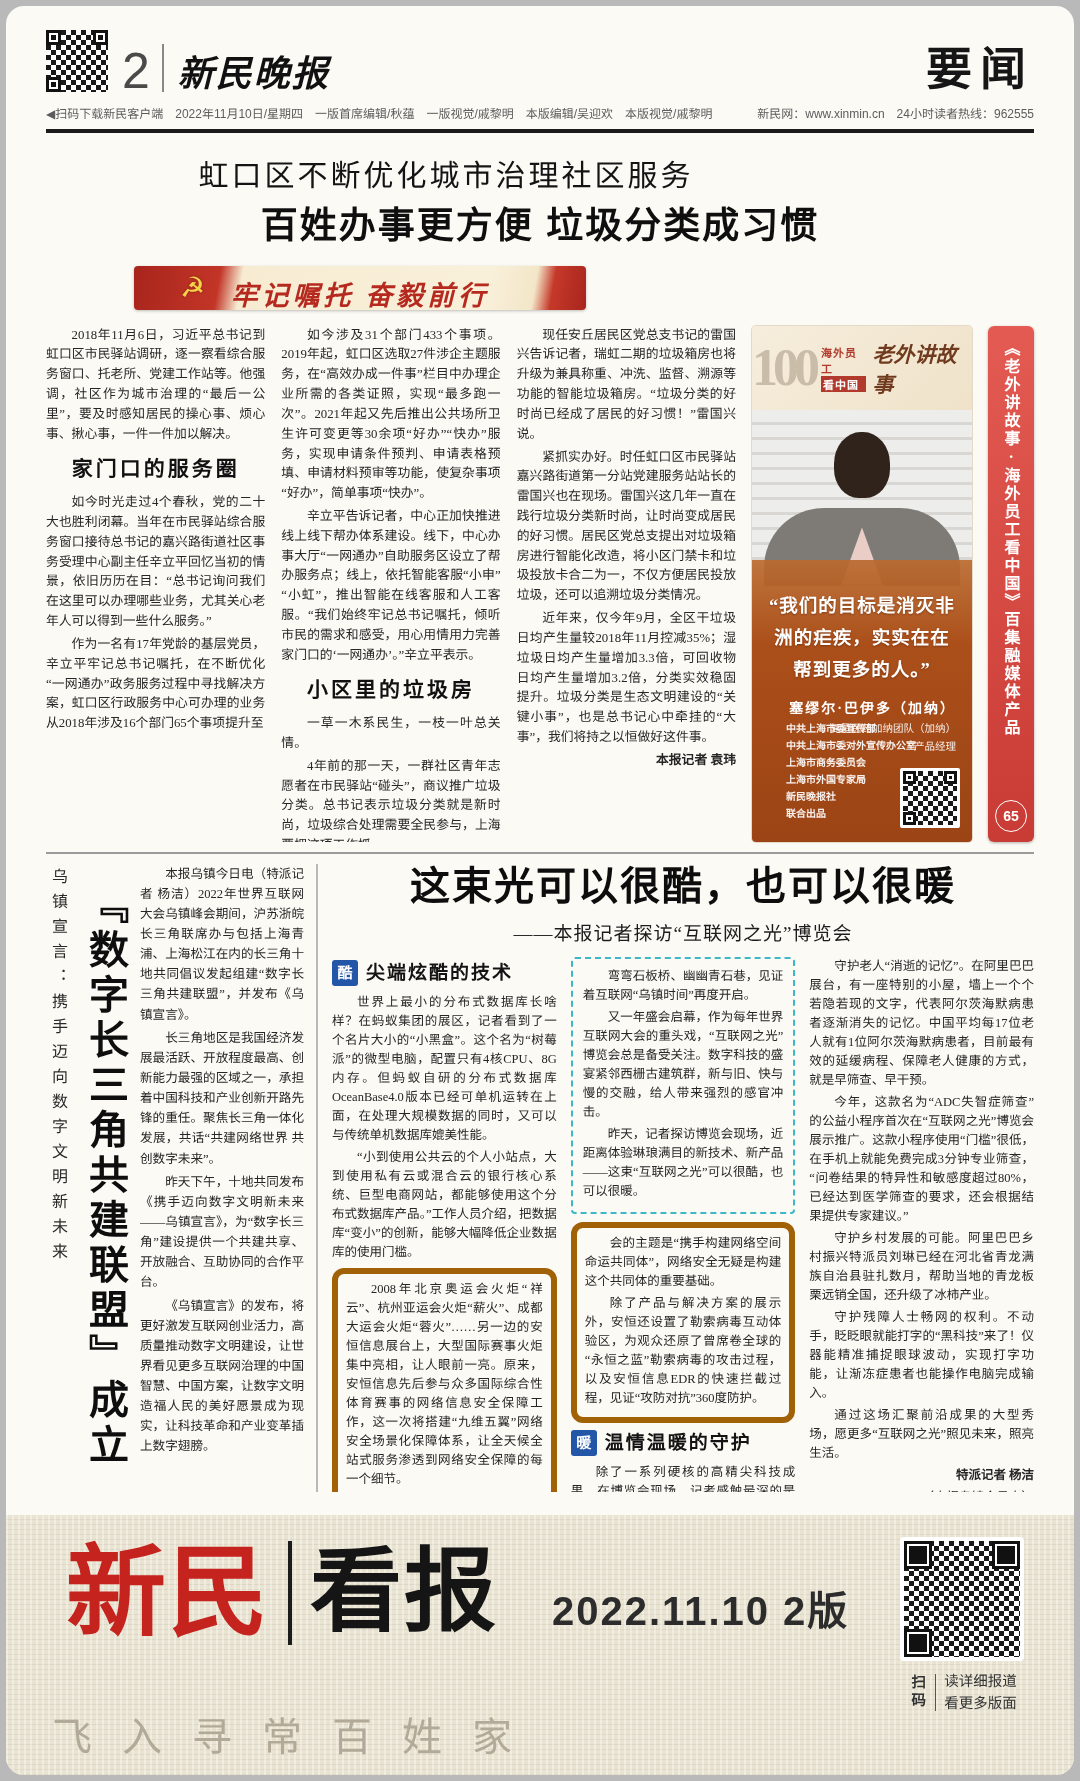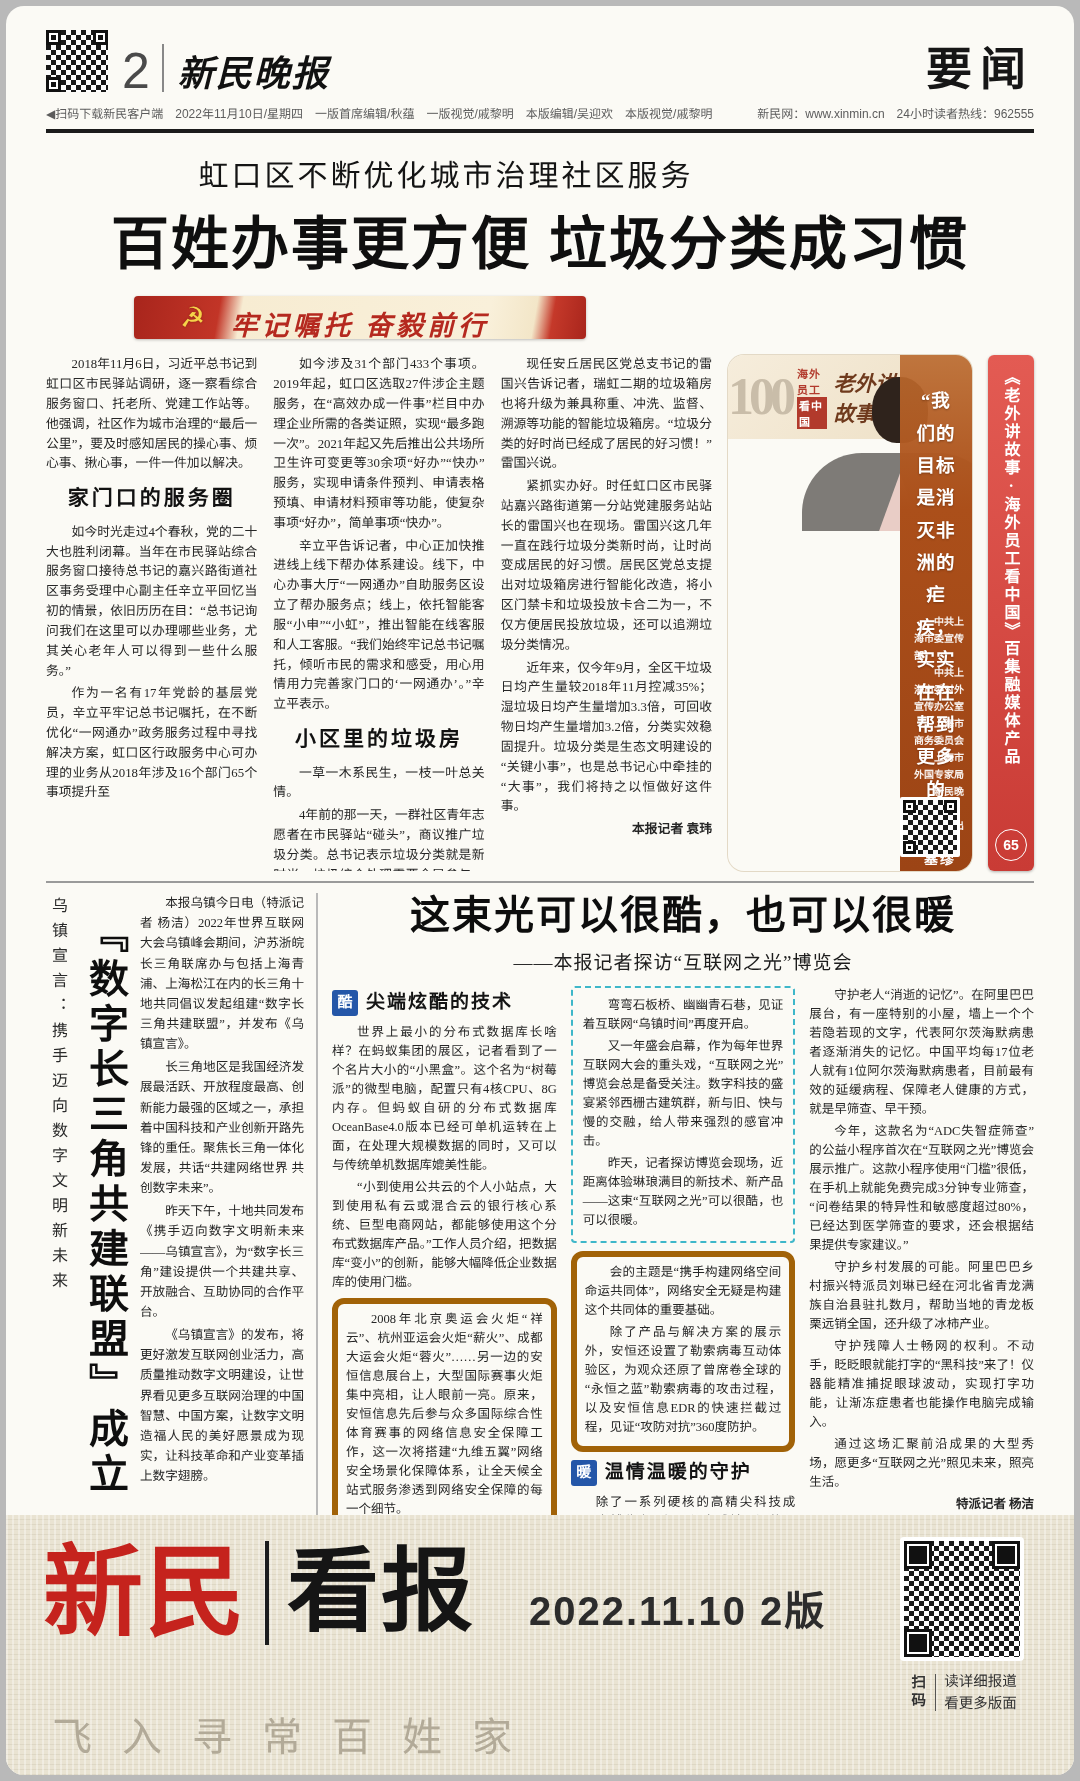--- a/index.html
+++ b/index.html
@@ -21,37 +21,37 @@
   .hdr-qr{width:62px;height:62px;}
   .pagenum{font-size:50px;color:#4a4a4a;line-height:.85;margin:0 12px 0 14px;font-family:"Liberation Sans","DejaVu Sans",sans-serif;}
   .hdr-vrule{width:2px;height:48px;background:#888;margin-right:14px;}
   .masthead{font-size:36px;font-weight:900;font-style:italic;color:#111;letter-spacing:2px;line-height:1;}
   .hdr-spacer{flex:1}
   .section-name{font-size:46px;font-weight:900;color:#161616;letter-spacing:8px;font-family:"Liberation Sans","DejaVu Sans",sans-serif;line-height:1;}
   .hdr-meta{display:flex;justify-content:space-between;font-size:12px;color:#5c5c5c;margin-top:12px;font-family:"Liberation Sans","DejaVu Sans",sans-serif;}
   .hdr-rule{height:4px;background:#1b1b1b;margin:8px 40px 0;}
   
   .kicker{width:800px;text-align:center;font-size:30px;letter-spacing:3px;color:#141414;margin:18px 0 0 40px;font-weight:500;}
-  .headline{text-align:center;font-size:58px;font-weight:900;letter-spacing:2px;color:#0f0f0f;margin-top:16px;
+  .headline{text-align:center;font-size:37px;font-weight:900;letter-spacing:2px;color:#0f0f0f;margin-top:10px;
     font-family:"Liberation Sans","DejaVu Sans",sans-serif;line-height:1.15;}
   .banner{position:relative;width:452px;height:44px;margin:18px 0 0 128px;border-radius:4px;
     background:linear-gradient(100deg,#a8251c 0%,#c23527 19%,#f7ecd2 24%,#f9f0da 78%,#f3e6c8 88%,#c5392a 92%,#a8251c 100%);
     box-shadow:0 1px 3px rgba(0,0,0,.25);}
   .banner-emblem{position:absolute;left:46px;top:5px;font-size:28px;color:#f6d349;text-shadow:0 0 2px #7e1b12;}
   .banner-text{position:absolute;left:0;right:0;top:8px;text-align:center;font-size:27px;font-weight:800;font-style:italic;
     color:#b5291f;letter-spacing:4px;}
   
   .a1{display:flex;gap:16px;padding:16px 40px 6px;height:516px;}
   .a1 .col{flex:1;overflow:hidden;font-size:12.8px;line-height:1.55;text-align:justify;color:#262626;}
   .a1 p,.b-left-text p,.a3col p,.cyanbox p,.pinkbox p{margin:0 0 3px;text-indent:2em;}
   .sec-h{font-size:21px;font-weight:800;text-align:center;letter-spacing:3px;margin:8px 0;text-indent:0;
     font-family:"Liberation Sans","DejaVu Sans",sans-serif;color:#111;}
   .byline{text-align:right;font-weight:700;margin-top:2px;text-indent:0;}
   
-  .ad{width:244px;flex:none;display:flex;border-radius:16px;overflow:hidden;box-shadow:0 0 0 1px #e3d9c6;}
+  .ad{width:220px;flex:none;display:flex;flex-direction:column;border-radius:4px;overflow:hidden;box-shadow:0 0 0 1px #e3d9c6;}
   .ad-logo{height:84px;background:linear-gradient(135deg,#f6eddc,#efe2c9);display:flex;align-items:center;justify-content:center;}
   .logo-num{font-size:52px;font-weight:800;color:#c9bda995;color:#c9bda9;letter-spacing:-5px;line-height:1;}
   .logo-mid{display:flex;flex-direction:column;margin:6px 6px;font-family:"Liberation Sans","DejaVu Sans",sans-serif;}
   .logo-mid .l1{font-size:11px;color:#b23a2c;font-weight:700;letter-spacing:1px;}
   .logo-mid .l2{font-size:11px;color:#fff;background:#b23a2c;font-weight:700;padding:0 2px;letter-spacing:1px;}
   .logo-script{font-size:21px;color:#6f3a1d;font-weight:800;font-style:italic;}
   .ad-photo{height:150px;position:relative;background:repeating-linear-gradient(180deg,#ededeb 0 12px,#d9d7d3 12px 15px);overflow:visible;}
   .ad-photo .head{position:absolute;left:50%;top:22px;transform:translateX(-50%);width:56px;height:66px;background:#2f231c;border-radius:48% 48% 44% 44%;}
   .ad-photo .shoulders{position:absolute;left:50%;bottom:-26px;transform:translateX(-50%);width:196px;height:78px;background:#7e7b77;border-radius:60px 60px 0 0;z-index:1;}
   .ad-photo .shirt{position:absolute;left:50%;bottom:-26px;transform:translateX(-50%);width:42px;height:58px;background:#e9cdc6;clip-path:polygon(50% 0,100% 100%,0 100%);z-index:2;}
@@ -82,21 +82,21 @@
   .a3-cols{display:flex;gap:14px;flex:1;overflow:hidden;}
   .a3col{flex:1;overflow:hidden;font-size:12.5px;line-height:1.52;text-align:justify;color:#262626;}
   .badge-row{display:flex;align-items:center;gap:8px;margin:2px 0 6px;}
   .badge{width:26px;height:26px;background:#2456a8;color:#fff;font-weight:800;display:flex;align-items:center;justify-content:center;
     font-size:15px;border-radius:3px;font-family:"Liberation Sans","DejaVu Sans",sans-serif;flex:none;}
   .badge-h{font-size:19px;font-weight:800;letter-spacing:2px;color:#141414;font-family:"Liberation Sans","DejaVu Sans",sans-serif;}
   .pinkbox{border:6px solid #a16207;border-radius:12px;padding:6px 8px;margin:6px 0;}
   .cyanbox{border:2px dashed #3eb7c9;border-radius:4px;padding:8px 10px;margin-bottom:8px;}
   .byline2{text-align:right;text-indent:0;}
   
-  .footer{margin-top:auto;height:260px;flex:none;position:relative;padding:26px 37px 14px;box-sizing:border-box;
+  .footer{margin-top:auto;height:260px;flex:none;position:relative;padding:26px 60px 14px;box-sizing:border-box;
     background:#e9e3d2;
     background-image:repeating-linear-gradient(90deg,rgba(255,255,255,.35) 0 2px,transparent 2px 6px),
                      repeating-linear-gradient(0deg,rgba(170,160,135,.18) 0 1px,transparent 1px 5px);}
   .f-row{display:flex;align-items:center;}
   .brand-red{font-size:100px;font-weight:900;color:#c5231d;line-height:.95;letter-spacing:2px;}
   .f-div{width:4px;height:104px;background:#1c1c1c;margin:0 18px;}
   .brand-black{font-size:92px;font-weight:900;color:#151515;line-height:.95;letter-spacing:2px;}
   .f-date{font-size:40px;color:#2c2c2c;font-weight:600;margin-left:54px;align-self:flex-end;margin-bottom:8px;
     font-family:"Liberation Sans","DejaVu Sans",sans-serif;letter-spacing:2px;}
   .f-qr-wrap{position:absolute;right:46px;top:22px;width:132px;}

